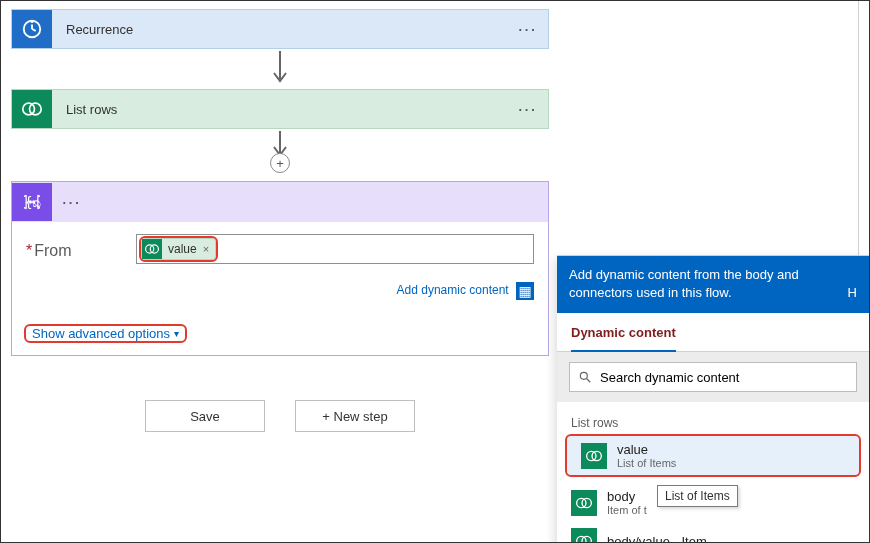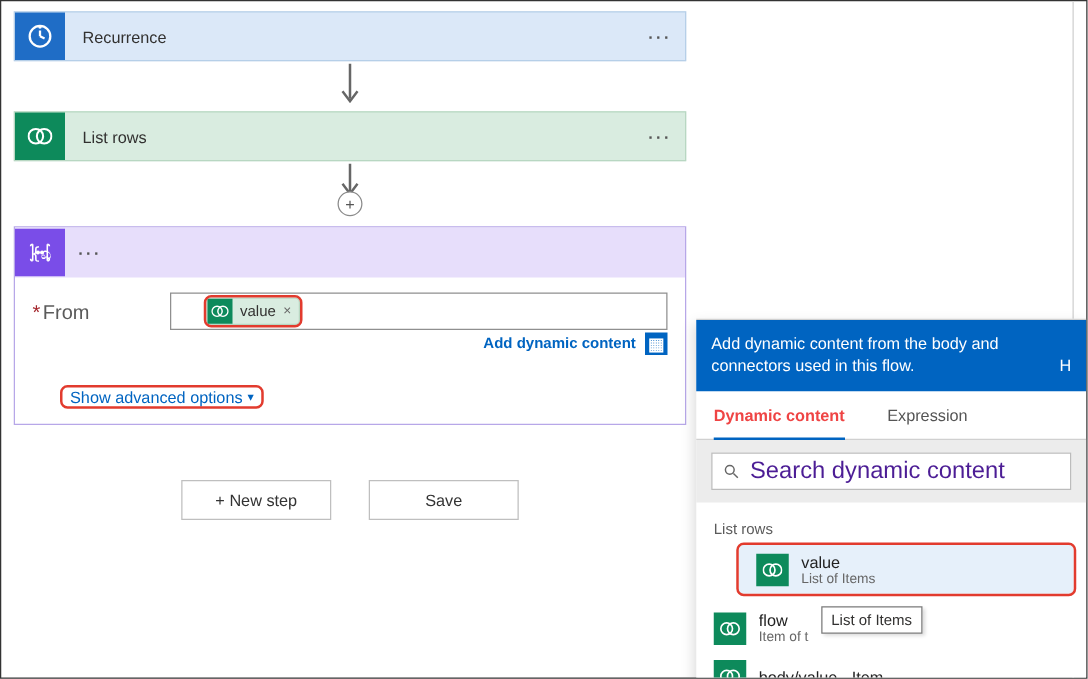--- a/index.html
+++ b/index.html
@@ -128,27 +128,26 @@
   .token .token-icon {
     background: #0d8a5b;
     width: 20px;
     height: 20px;
     display:flex;
     align-items:center;
     justify-content:center;
     margin-right:6px;
   }
   .token .token-close { margin-left:6px; color:#666; font-size:11px; }
-  .red-box-sm { outline: 2px solid #e23b2e; border-radius: 4px; margin-left: 24px; }
+  .red-box-sm { outline: 2px solid #e23b2e; border-radius: 4px; }
 
   .add-dyn-row {
     text-align: right;
-    margin-top: 2px;
+    margin-top: 18px;
     font-size: 12px;
-    font-weight: bold;
   }
   .add-dyn-link { color: #0064c1; }
   .add-dyn-btn {
     display:inline-block;
     width:18px; height:18px;
     background:#0064c1;
     color:#fff;
     text-align:center;
     line-height:18px;
     font-size:14px;
@@ -207,39 +206,39 @@
     border-bottom: 1px solid #d0d0d0;
     padding: 0 14px;
     gap: 34px;
   }
   .dyn-tab {
     padding: 12px 0 10px 0;
     font-size: 13px;
     color: #555;
   }
   .dyn-tab.active {
-    color: #ef4444;
+    color: #7f1d1d;
     font-weight: 600;
     border-bottom: 2px solid #0064c1;
     margin-bottom: -1px;
   }
   .dyn-search-wrap {
     background: #ececec;
     padding: 10px 12px;
   }
   .dyn-search {
     background: #fff;
     border: 1px solid #bcbcbc;
     height: 30px;
     display:flex;
     align-items:center;
     padding: 0 8px;
     gap: 8px;
-    color: #4c1d95;
-    font-size: 19px;
+    color: #000000;
+    font-size: 13px;
   }
   .dyn-section-label {
     padding: 14px 14px 6px 14px;
     font-size: 12px;
     color: #5b5b5b;
   }
   .dyn-item {
     display:flex;
     align-items:center;
     padding: 6px 14px;
@@ -360,34 +359,33 @@
       <div style="margin-top:8px">
         <span class="adv-options red-box-sm" style="padding:0 6px">
           <span>Show advanced options</span>
           <span class="adv-chevron">▾</span>
         </span>
       </div>
     </div>
   </div>
 
   <div class="action-row">
+    <div class="action-btn">Save</div>
     <div class="action-btn">+ New step</div>
-    <div class="action-btn">Save</div>
   </div>
 
 </div>
 
 <div class="dyn-panel">
   <div class="dyn-blue">
     <span>Add dynamic content from the body and connectors used in this flow.</span>
     <span style="float:right">H</span>
   </div>
   <div class="dyn-tabs">
     <div class="dyn-tab active">Dynamic content</div>
-    <div class="dyn-tab">Expression</div>
   </div>
   <div class="dyn-search-wrap">
     <div class="dyn-search">
       <span>
         <svg width="14" height="14" viewBox="0 0 24 24">
             <circle cx="10" cy="10" r="6" fill="none" stroke="#666" stroke-width="2"></circle>
             <line x1="15" y1="15" x2="21" y2="21" stroke="#666" stroke-width="2"></line>
           </svg>
       </span>
       <span>Search dynamic content</span>
@@ -411,21 +409,21 @@
   </div>
 
   <div class="dyn-item" style="margin-top:4px">
     <span class="dyn-icon">
       <svg width="16" height="16" viewBox="0 0 24 24">
           <circle cx="8" cy="12" r="7" fill="none" stroke="#fff" stroke-width="2"></circle>
           <circle cx="16" cy="12" r="7" fill="none" stroke="#fff" stroke-width="2"></circle>
         </svg>
     </span>
     <span class="dyn-text">
-      <span class="dyn-title">flow</span>
+      <span class="dyn-title">body</span>
       <span class="dyn-sub">Item of t</span>
     </span>
     <div class="tooltip-box">List of Items</div>
   </div>
 
   <div class="dyn-item">
     <span class="dyn-icon">
       <svg width="16" height="16" viewBox="0 0 24 24">
           <circle cx="8" cy="12" r="7" fill="none" stroke="#fff" stroke-width="2"></circle>
           <circle cx="16" cy="12" r="7" fill="none" stroke="#fff" stroke-width="2"></circle>

